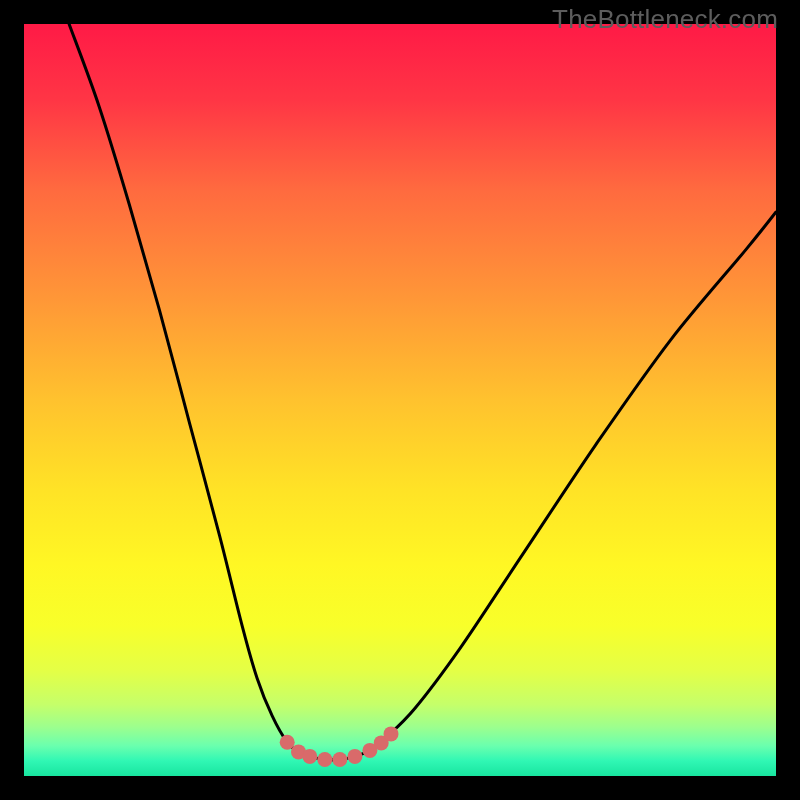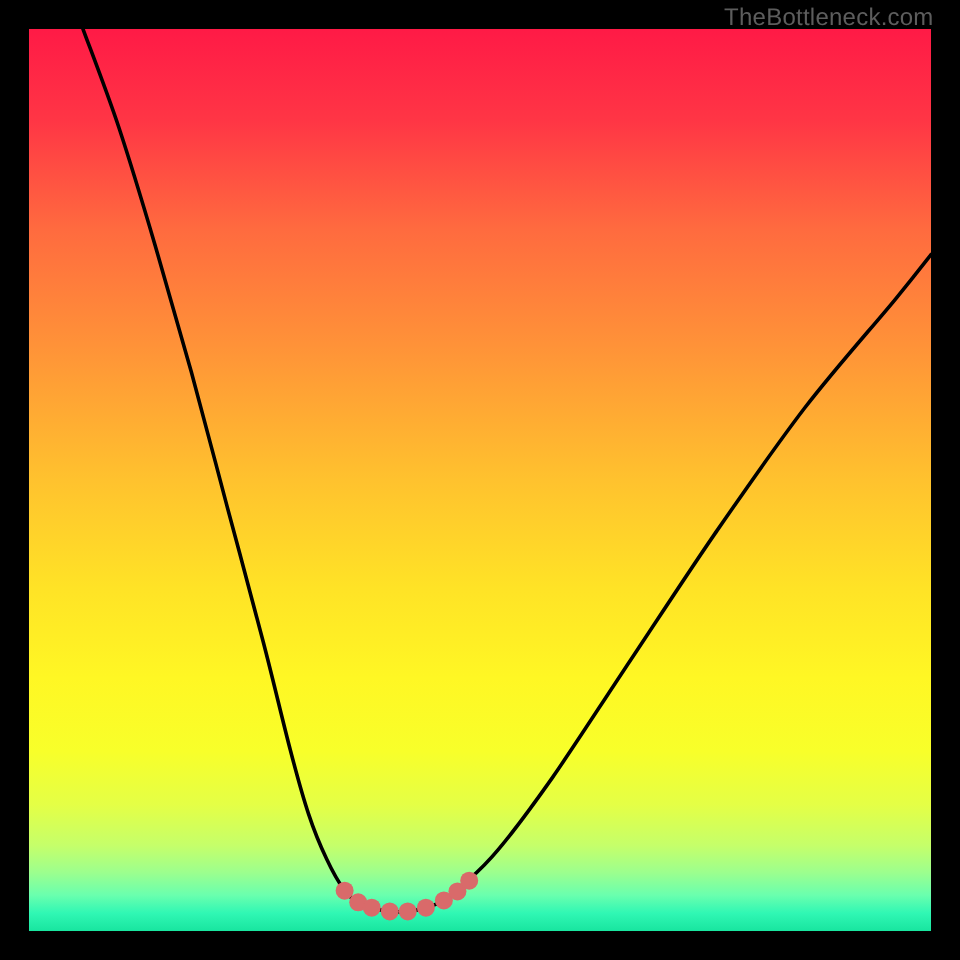--- a/index.html
+++ b/index.html
@@ -30,21 +30,21 @@
     inset: 0;
   }
   .curve {
     position: absolute;
     inset: 0;
   }
   .watermark {
     position: absolute;
     top: 4px;
     right: 22px;
-    font-size: 20px;
+    font-size: 26px;
     font-weight: 500;
     color: #5d5d5d;
     letter-spacing: 0.2px;
     user-select: none;
   }
 </style>
 </head>
 <body>
 
 <div class="frame">

